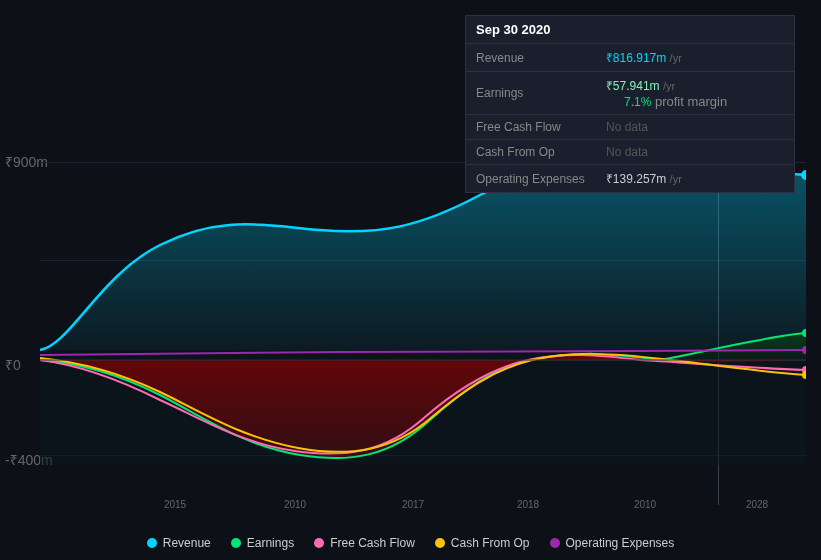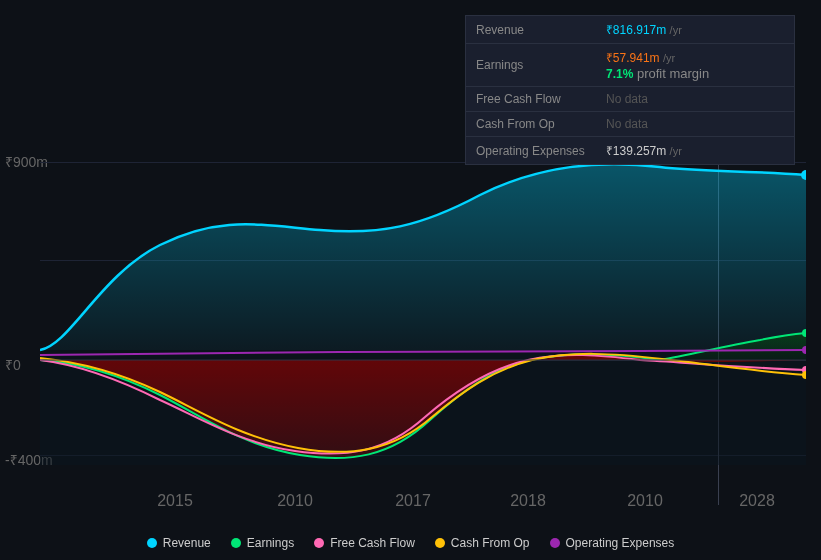--- a/index.html
+++ b/index.html
@@ -81,21 +81,21 @@
       position: absolute;
       left: 40px;
       right: 15px;
       height: 1px;
       background: #1e2435;
     }
 
     
     .x-label {
       position: absolute;
-      font-size: 16px;
+      font-size: 10px;
       color: #666;
       bottom: 50px;
       transform: translateX(-50%);
     }
 
     
     .legend {
       position: absolute;
       bottom: 10px;
       left: 0;
@@ -129,33 +129,34 @@
       top: 155px;
       bottom: 55px;
     }
   </style>
 </head>
 <body>
 
 <div class="chart-container">
 
   <div class="tooltip-box">
+    <div class="tooltip-title">Sep 30 2020</div>
     <table class="tooltip-table">
       <tbody>
           <tr>
         <td>Revenue</td>
         <td>
           <span style="color:#00d4ff;">₹816.917m</span> <span style="color:#666;font-size:11px;">/yr</span>
         </td>
       </tr>
       <tr>
         <td>Earnings</td>
         <td>
-          <span style="color:#f97316;">₹57.941m</span> <span style="color:#666;font-size:11px;">/yr</span><br>
-          <span style="color:#00e676;font-weight:bold;">7.1%</span><span style="color:#888;font-size:13px;"> profit margin</span>
+          <span style="color:#86efac;">₹57.941m</span> <span style="color:#666;font-size:11px;">/yr</span><br>
+          <span style="color:#00e676;font-weight:normal;margin-left:18px;">7.1%</span><span style="color:#888;font-size:13px;"> profit margin</span>
         </td>
       </tr>
       <tr>
         <td>Free Cash Flow</td>
         <td style="color:#555;">No data</td>
       </tr>
       <tr>
         <td>Cash From Op</td>
         <td style="color:#555;">No data</td>
       </tr>

